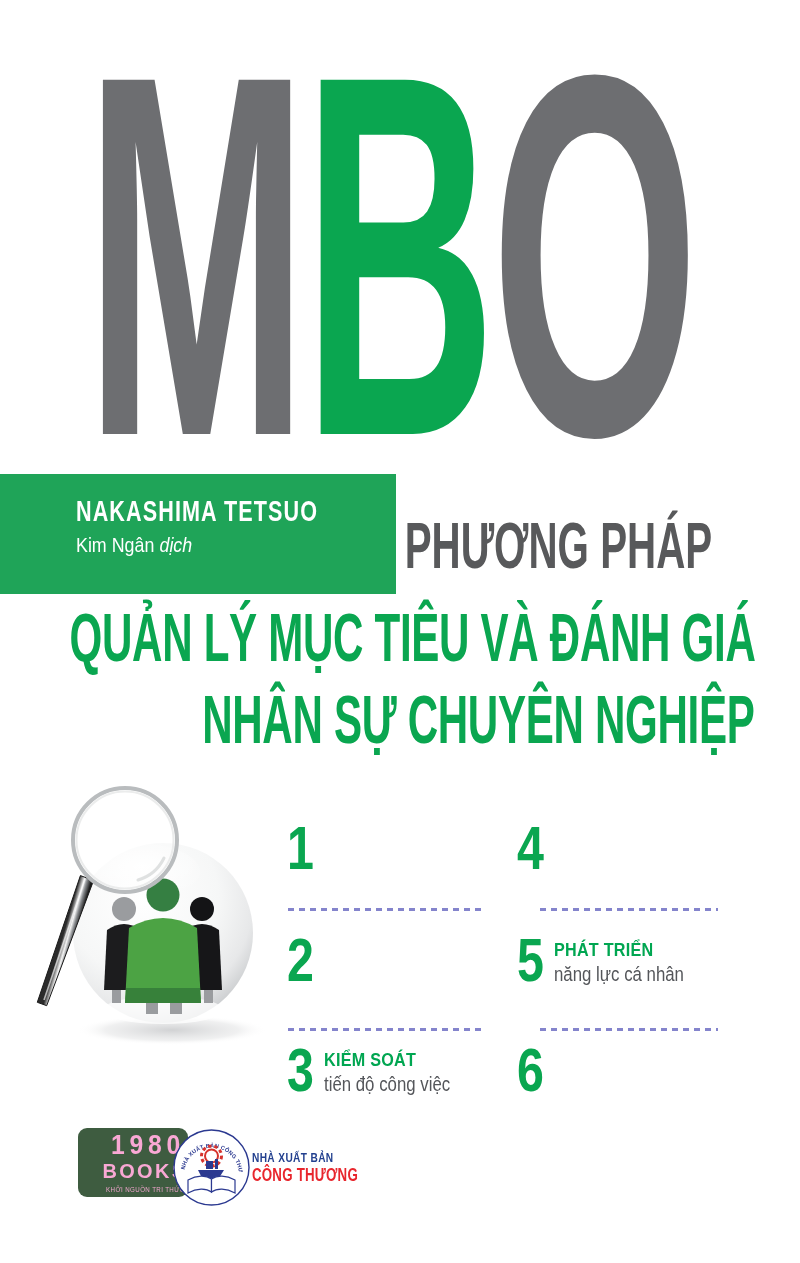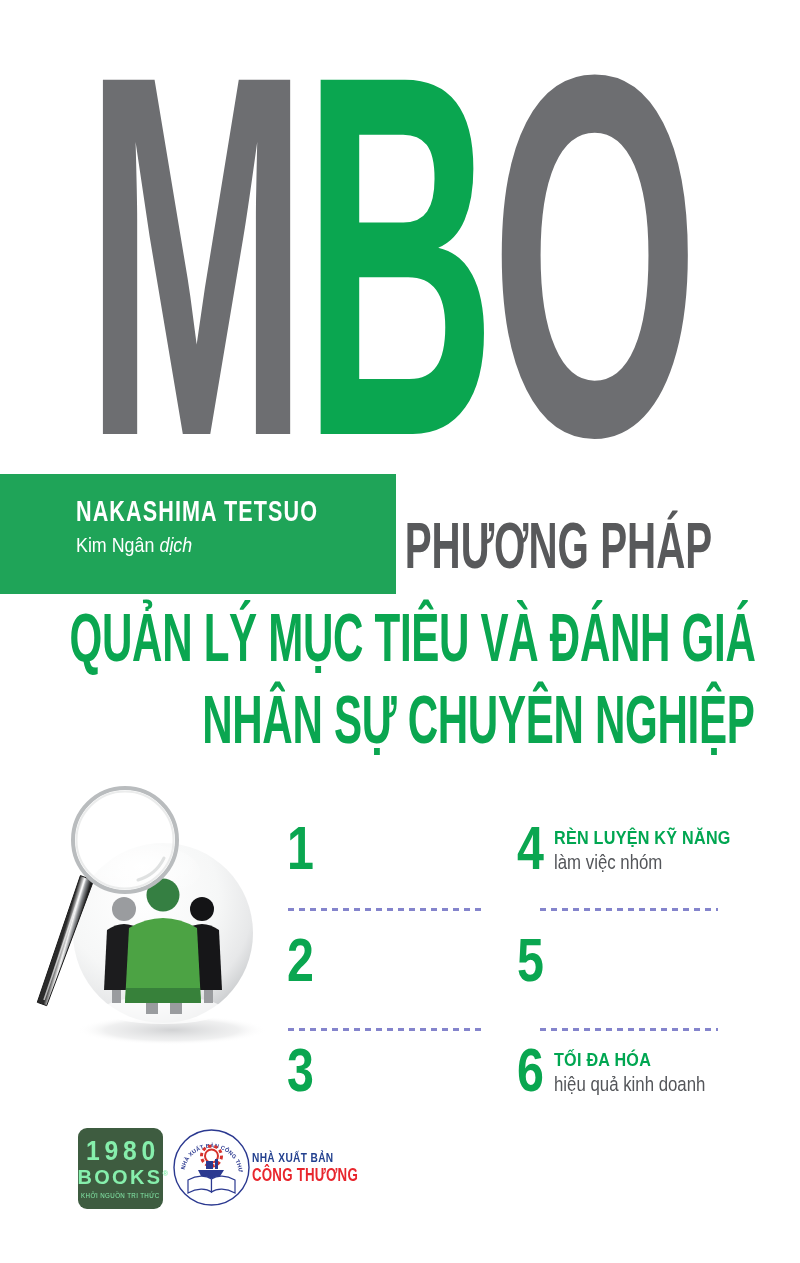--- a/index.html
+++ b/index.html
@@ -40,23 +40,23 @@
   .ftitle{font-size:19px;line-height:20px;font-weight:bold;color:#00a651;
           letter-spacing:0.3px;transform:scaleX(0.85);transform-origin:left top;
           white-space:nowrap;margin-top:2px;}
   .fdesc{font-size:20.5px;line-height:22px;color:#54565a;margin-top:3px;
          transform:scaleX(0.82);transform-origin:left top;white-space:nowrap;}
   .sep{height:3px;background:repeating-linear-gradient(90deg,#8484cc 0 6px,transparent 6px 11px);}
   .sep-l{left:288px;width:195px;} .sep-r{left:540px;width:178px;}
   .sepr1{top:908px;} .sepr2{top:1028px;}
 
   
-  .books-logo{left:78px;top:1128px;width:85px;height:81px;background:#3e5c40;
+  .books-logo{left:78px;top:1128px;width:85px;height:69px;background:#3e5c40;
       border-radius:9px;display:flex;flex-direction:column;align-items:center;
-      justify-content:center;color:#86efac;}
+      justify-content:center;color:#f9a8d4;padding-left:25px;}
   .books-l1{font-weight:bold;font-size:26px;line-height:25px;letter-spacing:5px;
             margin-left:5px;transform:scale(0.95,1.08);}
   .books-l2{font-weight:bold;font-size:21px;line-height:22px;letter-spacing:2.5px;
             margin-left:4px;transform:scaleX(0.95);}
   .books-l2 sup{font-size:8px;vertical-align:super;letter-spacing:0;}
   .books-tag{font-size:6.5px;letter-spacing:0.4px;margin-top:4px;opacity:0.95;
              transform:scaleX(0.95);white-space:nowrap;}
   .pub-blue{left:252px;top:1150px;color:#23408f;font-weight:bold;font-size:13.5px;
             line-height:15px;letter-spacing:0.5px;transform:scaleX(0.75);
             transform-origin:left top;white-space:nowrap;}
@@ -146,37 +146,37 @@
   </svg>
 
   <div class="abs feature col-l row1">
     <div class="fnum">1</div>
   </div>
   <div class="abs feature col-l row2">
     <div class="fnum">2</div>
   </div>
   <div class="abs feature col-l row3">
     <div class="fnum">3</div>
+    <div>
+      <div class="ftitle">KIỂM SOÁT</div>
+      <div class="fdesc">tiến độ công việc</div>
+    </div>
   </div>
   <div class="abs feature col-r row1">
     <div class="fnum">4</div>
-    <div>
-      <div class="ftitle">RÈN LUYỆN KỸ NĂNG</div>
-      <div class="fdesc">làm việc nhóm</div>
-    </div>
   </div>
   <div class="abs feature col-r row2">
     <div class="fnum">5</div>
+    <div>
+      <div class="ftitle">PHÁT TRIỂN</div>
+      <div class="fdesc">năng lực cá nhân</div>
+    </div>
   </div>
   <div class="abs feature col-r row3">
     <div class="fnum">6</div>
-    <div>
-      <div class="ftitle">TỐI ĐA HÓA</div>
-      <div class="fdesc">hiệu quả kinh doanh</div>
-    </div>
   </div>
 
   <div class="abs sep sep-l sepr1"></div>
   <div class="abs sep sep-r sepr1"></div>
   <div class="abs sep sep-l sepr2"></div>
   <div class="abs sep sep-r sepr2"></div>
 
   <div class="abs books-logo">
     <div class="books-l1">1980</div>
     <div class="books-l2"><span>BOOKS</span><sup>®</sup></div>

